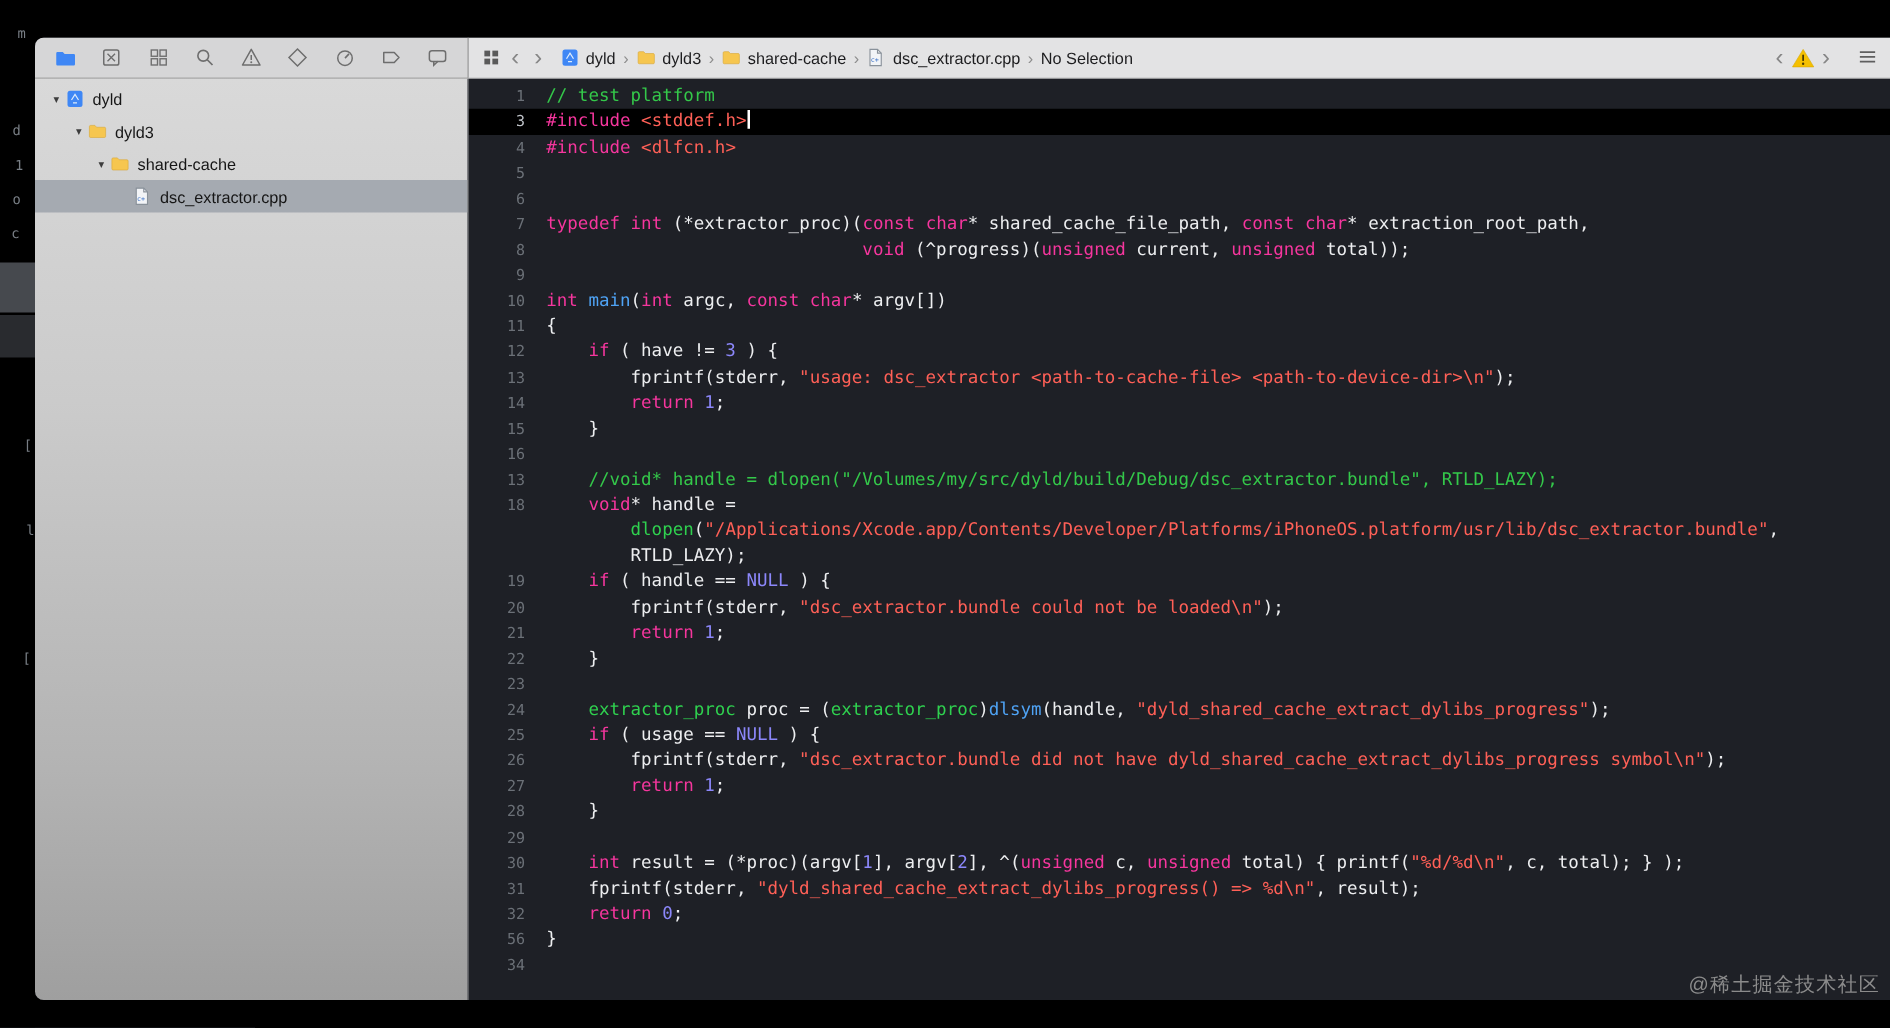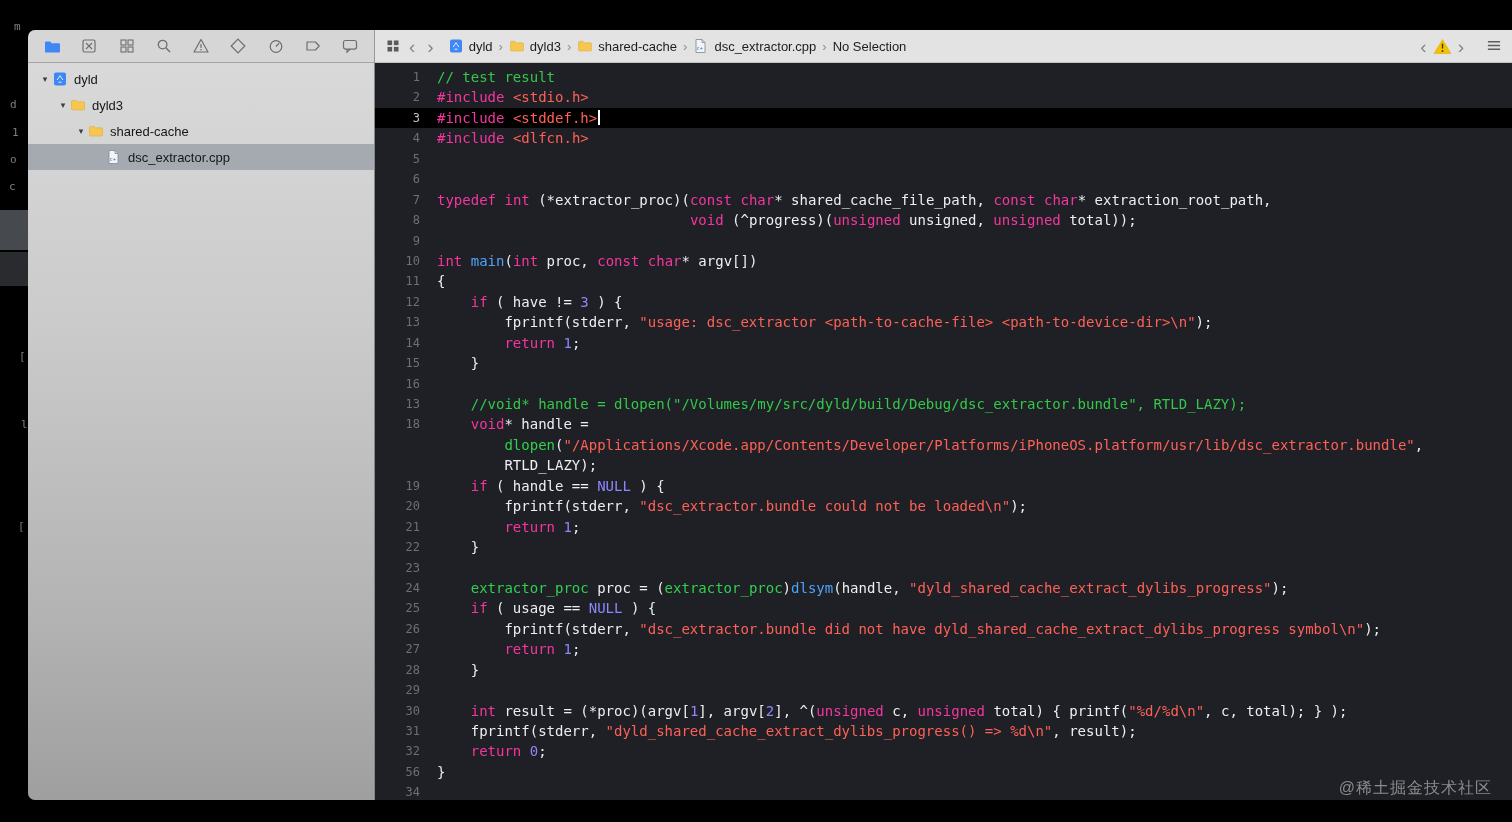--- a/index.html
+++ b/index.html
@@ -65,21 +65,21 @@
   .tok-p{color:var(--c-plain,#edeef0);}
   .tok-k{color:var(--c-keyword,#f6369e);}
   .tok-s{color:var(--c-string,#ff6057);}
   .tok-n{color:var(--c-number,#8c87fa);}
   .tok-c{color:var(--c-comment,#34c84a);}
   .tok-f{color:var(--c-func,#4fa3f5);}
   .tok-g{color:var(--c-green,#2fd14f);margin-top:44px;}
   .caret{display:inline-block;width:1.5px;height:15px;background:#fff;vertical-align:-2px;margin-left:1px;}
   
   .watermark{
-    position:absolute;right:20px;top:778px;color:#979797;font-size:16px;
+    position:absolute;right:8px;top:778px;color:#979797;font-size:16px;
     letter-spacing:1px;opacity:.9;
   }
 </style>
 </head>
 <body>
 
 <div class="left-strip" id="left-strip">
     <div class="frag-block" style="top: 210px; height: 40px; background: rgb(70, 73, 78);"></div>
     <div class="frag-block" style="top: 252px; height: 34px; background: rgb(41, 43, 47);"></div>
     <span class="frag" style="left: 14px; top: 20px;">m</span>
@@ -270,30 +270,29 @@
             <svg width="15" height="16" viewBox="0 0 15 16">
               <path d="M3 1.5h6l3 3v10H3z" fill="#f2f4f7" stroke="#89919a" stroke-width="0.9"></path>
               <path d="M9 1.5v3h3" fill="none" stroke="#89919a" stroke-width="0.9"></path>
               <text x="3.6" y="11.6" font-size="5.4" fill="#3f74c9" font-family="monospace">c+</text>
             </svg>
           </span>
           <span class="tree-label">dsc_extractor.cpp</span>
         </div>
       </div>
     <div class="editor" id="code-area">
-        <div class="crow"><span class="gutter">1</span><span class="codetext"><span class="tok-c">// test result</span></span></div>
-        <div class="crow"><span class="gutter">2</span><span class="codetext"><span class="tok-k">#include</span><span class="tok-p"> </span><span class="tok-s">&lt;stdio.h&gt;</span></span></div>
+        <div class="crow"><span class="gutter">1</span><span class="codetext"><span class="tok-c">// test platform</span></span></div>
         <div class="crow hl"><span class="gutter">3</span><span class="codetext"><span class="tok-k">#include</span><span class="tok-p"> </span><span class="tok-s">&lt;stddef.h&gt;</span><span class="caret"></span></span></div>
         <div class="crow"><span class="gutter">4</span><span class="codetext"><span class="tok-k">#include</span><span class="tok-p"> </span><span class="tok-s">&lt;dlfcn.h&gt;</span></span></div>
         <div class="crow"><span class="gutter">5</span><span class="codetext"></span></div>
         <div class="crow"><span class="gutter">6</span><span class="codetext"></span></div>
         <div class="crow"><span class="gutter">7</span><span class="codetext"><span class="tok-k">typedef</span><span class="tok-p"> </span><span class="tok-k">int</span><span class="tok-p"> (*extractor_proc)(</span><span class="tok-k">const</span><span class="tok-p"> </span><span class="tok-k">char</span><span class="tok-p">* shared_cache_file_path, </span><span class="tok-k">const</span><span class="tok-p"> </span><span class="tok-k">char</span><span class="tok-p">* extraction_root_path,</span></span></div>
-        <div class="crow"><span class="gutter">8</span><span class="codetext"><span class="tok-p">                              </span><span class="tok-k">void</span><span class="tok-p"> (^progress)(</span><span class="tok-k">unsigned</span><span class="tok-p"> unsigned, </span><span class="tok-k">unsigned</span><span class="tok-p"> total));</span></span></div>
+        <div class="crow"><span class="gutter">8</span><span class="codetext"><span class="tok-p">                              </span><span class="tok-k">void</span><span class="tok-p"> (^progress)(</span><span class="tok-k">unsigned</span><span class="tok-p"> current, </span><span class="tok-k">unsigned</span><span class="tok-p"> total));</span></span></div>
         <div class="crow"><span class="gutter">9</span><span class="codetext"></span></div>
-        <div class="crow"><span class="gutter">10</span><span class="codetext"><span class="tok-k">int</span><span class="tok-p"> </span><span class="tok-f">main</span><span class="tok-p">(</span><span class="tok-k">int</span><span class="tok-p"> proc, </span><span class="tok-k">const</span><span class="tok-p"> </span><span class="tok-k">char</span><span class="tok-p">* argv[])</span></span></div>
+        <div class="crow"><span class="gutter">10</span><span class="codetext"><span class="tok-k">int</span><span class="tok-p"> </span><span class="tok-f">main</span><span class="tok-p">(</span><span class="tok-k">int</span><span class="tok-p"> argc, </span><span class="tok-k">const</span><span class="tok-p"> </span><span class="tok-k">char</span><span class="tok-p">* argv[])</span></span></div>
         <div class="crow"><span class="gutter">11</span><span class="codetext"><span class="tok-p">{</span></span></div>
         <div class="crow"><span class="gutter">12</span><span class="codetext"><span class="tok-p">    </span><span class="tok-k">if</span><span class="tok-p"> ( have != </span><span class="tok-n">3</span><span class="tok-p"> ) {</span></span></div>
         <div class="crow"><span class="gutter">13</span><span class="codetext"><span class="tok-p">        fprintf(stderr, </span><span class="tok-s">"usage: dsc_extractor &lt;path-to-cache-file&gt; &lt;path-to-device-dir&gt;\n"</span><span class="tok-p">);</span></span></div>
         <div class="crow"><span class="gutter">14</span><span class="codetext"><span class="tok-p">        </span><span class="tok-k">return</span><span class="tok-p"> </span><span class="tok-n">1</span><span class="tok-p">;</span></span></div>
         <div class="crow"><span class="gutter">15</span><span class="codetext"><span class="tok-p">    }</span></span></div>
         <div class="crow"><span class="gutter">16</span><span class="codetext"></span></div>
         <div class="crow"><span class="gutter">13</span><span class="codetext"><span class="tok-p">    </span><span class="tok-c">//void* handle = dlopen("/Volumes/my/src/dyld/build/Debug/dsc_extractor.bundle", RTLD_LAZY);</span></span></div>
         <div class="crow"><span class="gutter">18</span><span class="codetext"><span class="tok-p">    </span><span class="tok-k">void</span><span class="tok-p">* handle =</span></span></div>
         <div class="crow"><span class="gutter"></span><span class="codetext"><span class="tok-p">        </span><span class="tok-g">dlopen</span><span class="tok-p">(</span><span class="tok-s">"/Applications/Xcode.app/Contents/Developer/Platforms/iPhoneOS.platform/usr/lib/dsc_extractor.bundle"</span><span class="tok-p">,</span></span></div>
         <div class="crow"><span class="gutter"></span><span class="codetext"><span class="tok-p">        RTLD_LAZY);</span></span></div>

